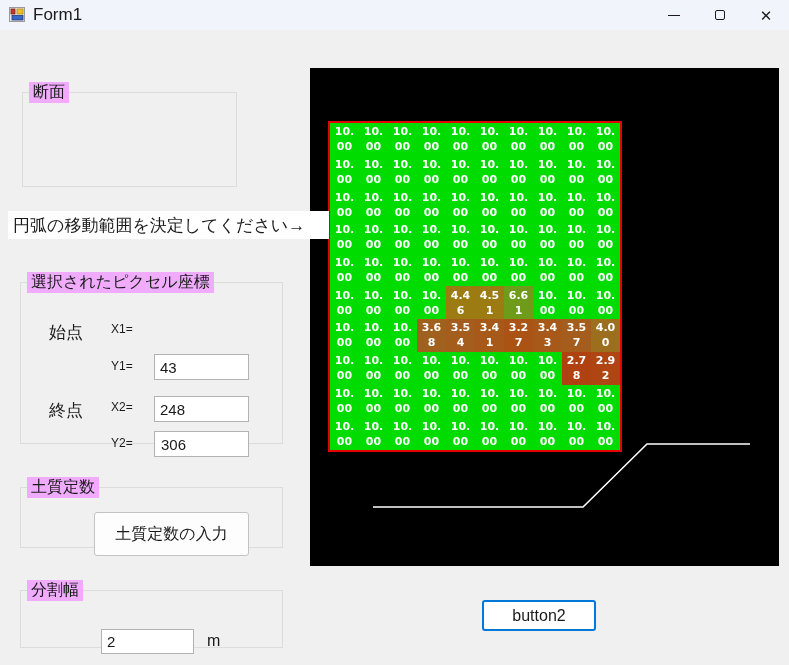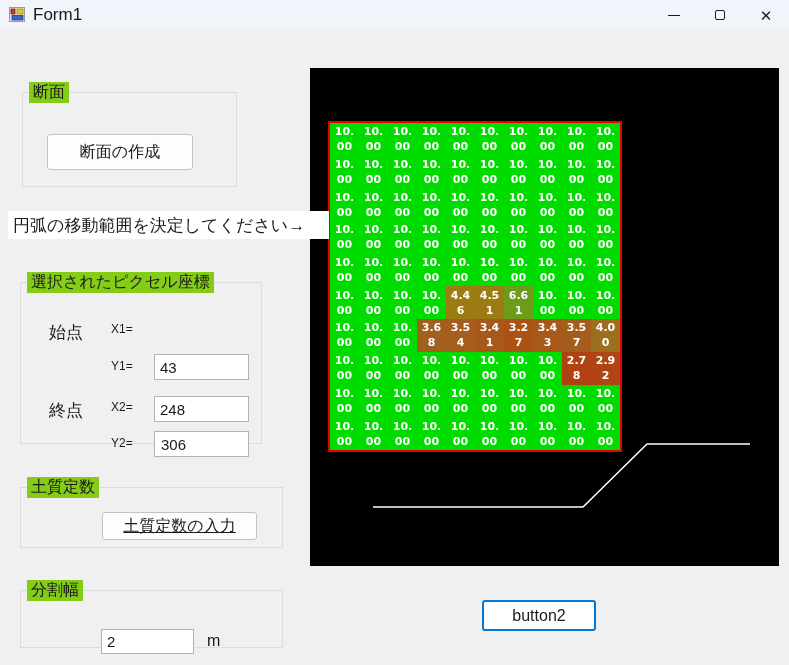--- a/index.html
+++ b/index.html
@@ -21,37 +21,37 @@
   .win-controls { margin-left:auto; display:flex; height:30px; }
   .win-btn { width:46px; height:30px; display:flex; align-items:center; justify-content:center; cursor:default; }
   .glyph-min { width:12px; height:0; border-top:1.5px solid #1a1a1a; display:block; }
   .glyph-max { width:10px; height:10px; border:1.5px solid #1a1a1a; border-radius:2px; display:block; }
   .glyph-close { font-size:15px; line-height:1; color:#1a1a1a; }
   
   fieldset {
     position:absolute; border:1px solid #dcdcdc;
   }
   legend {
-    font-size:16px; color:#1a1a1a; margin-left:6px; padding:0 4px; background:#84cc16;
+    font-size:16px; color:#1a1a1a; margin-left:6px; padding:0 4px; background:#f0abfc;
     white-space:nowrap;
   }
   .g-danmen { left:22px; top:82px; width:215px; height:105px; }
-  .g-coords { left:20px; top:272px; width:242px; height:172px; }
+  .g-coords { left:20px; top:272px; width:263px; height:172px; }
   .g-soil   { left:20px; top:477px; width:263px; height:71px; }
   .g-div    { left:20px; top:580px; width:263px; height:68px; }
   
   .winbtn {
     position:absolute;
     background:#fdfdfd; border:1px solid #c3c3c3; border-radius:3px;
     font-size:16px; color:#1a1a1a; font-family:inherit;
     display:flex; align-items:center; justify-content:center;
     cursor:default;
   }
   .btn-danmen { left:24px; top:31px; width:146px; height:36px; }
-  .btn-soil   { left:81px; top:14px; width:155px; height:28px;text-decoration:underline; }
+  .btn-soil   { left:73px; top:14px; width:155px; height:44px; }
   .btn2 {
     left:482px; top:600px; width:114px; height:31px;
     border:2px solid #0078d7; background:#ffffff;
   }
   
   .instruction {
     position:absolute; left:8px; top:211px; width:321px; height:28px;
     background:#ffffff; z-index:5;
     display:flex; align-items:center;
     font-size:17px; padding-left:5px; white-space:nowrap;
@@ -108,21 +108,20 @@
         <span class="glyph-max"></span>
       </div>
     <div class="win-btn">
         <span class="glyph-close">✕</span>
       </div>
   </div>
 </div>
 
 <fieldset class="g-danmen">
   <legend>断面</legend>
-  <button class="winbtn btn-danmen">断面の作成</button>
 </fieldset>
 
 <div class="instruction">円弧の移動範囲を決定してください→</div>
 
 <fieldset class="g-coords">
   <legend>選択されたピクセル座標</legend>
   <span class="pt-label" style="left:28px; top:28px;">始点</span>
   <span class="fld-label" style="left:90px; top:29px;">X1=</span>
   <span class="fld-label" style="left:90px; top:66px;">Y1=</span>
   <input class="tbox" style="left: 133px; top: 61px;" value="43">

